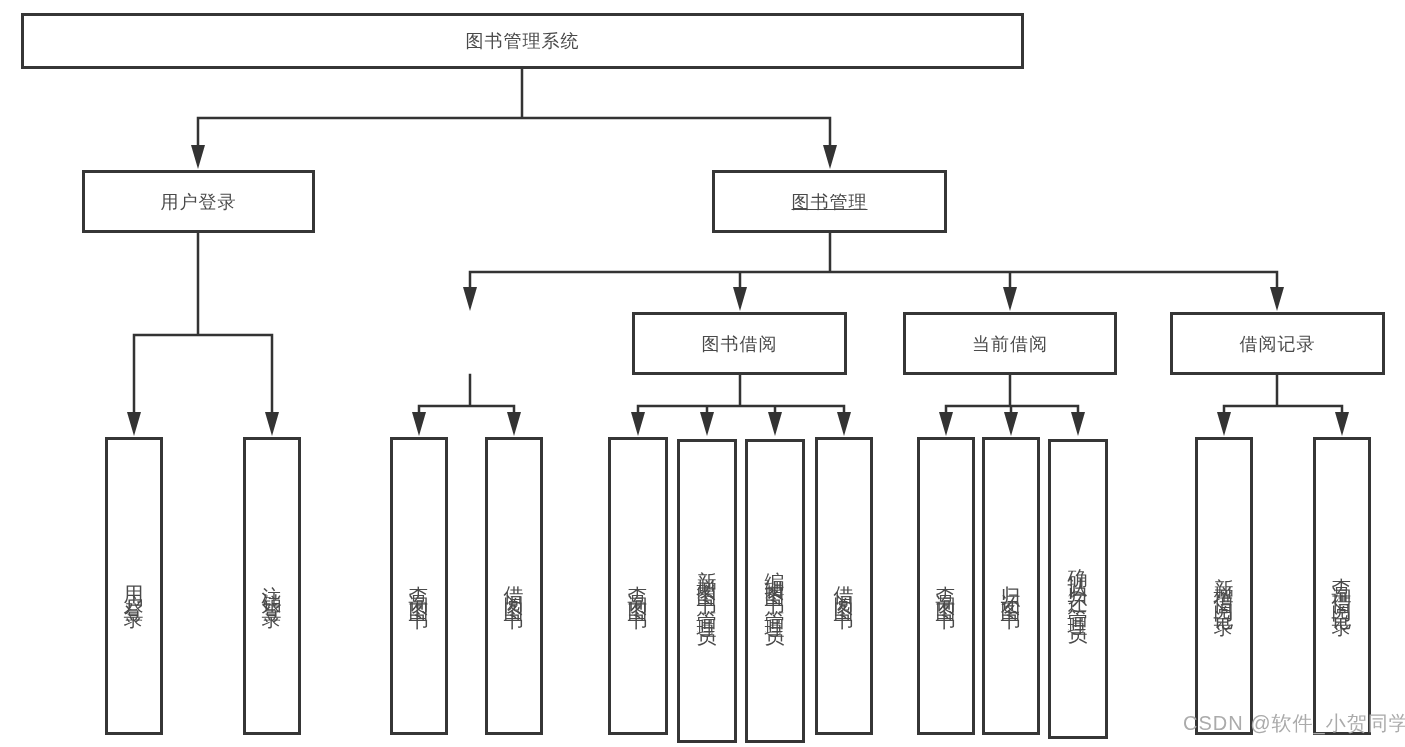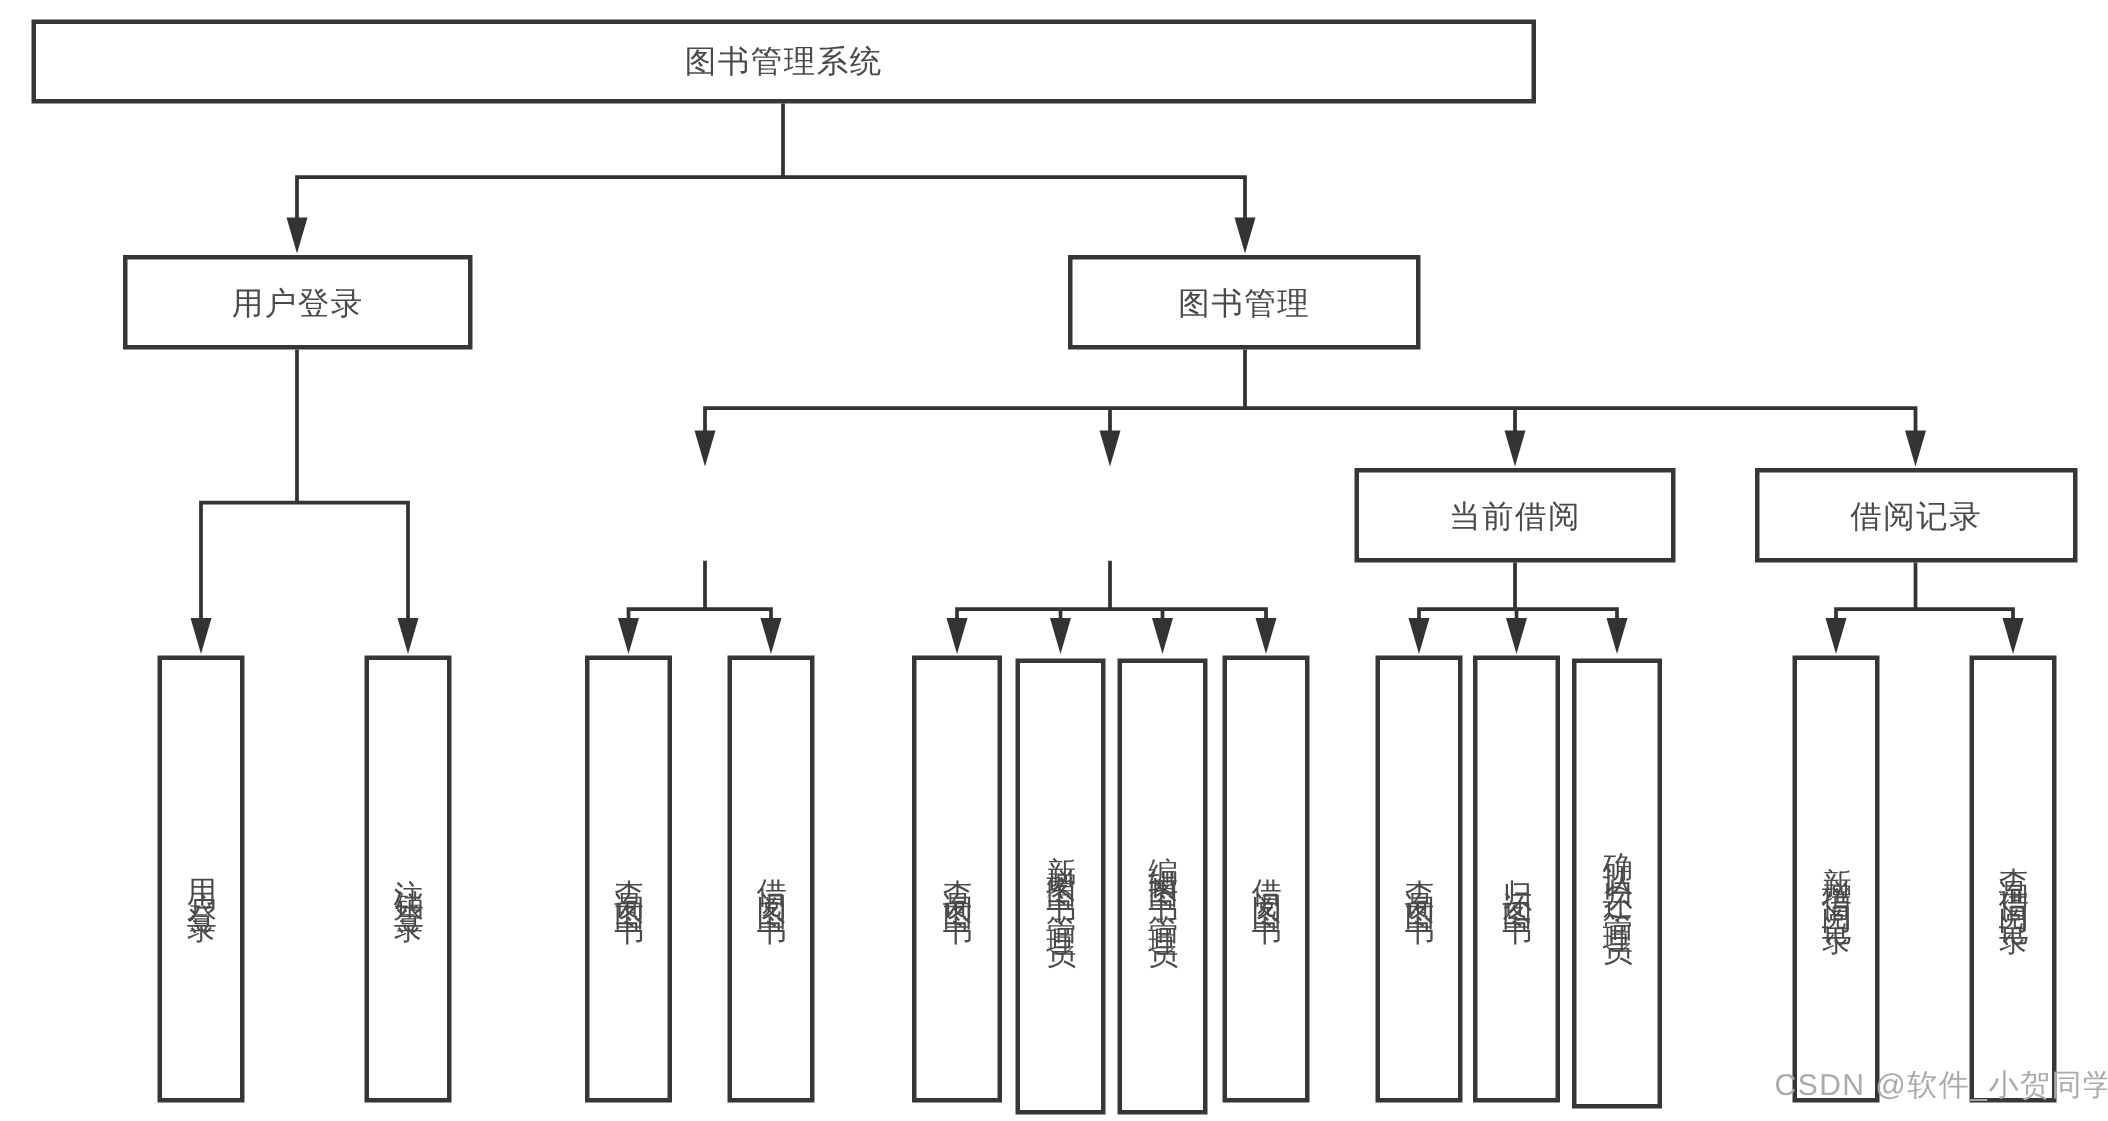--- a/index.html
+++ b/index.html
@@ -25,21 +25,21 @@
   .connector-layer polygon { fill: #333333; }
   .node {
     position: absolute;
     box-sizing: border-box;
     border: 3px solid #363636;
     background: #ffffff;
     display: flex;
     align-items: center;
     justify-content: center;
     color: #4a4a4a;
-    font-size: 21px;
+    font-size: 18px;
     letter-spacing: 1px;
     text-align: center;
   }
   .vnode {
     writing-mode: vertical-rl;
     text-orientation: mixed;
     font-size: 20px;
     letter-spacing: 8px;
     line-height: 1;
   }
@@ -98,22 +98,23 @@
     <g>
       <path d="M1277 375 V406 M1224 406 H1342 M1224 406 V414 M1342 406 V414"></path>
       <polygon points="1217,412 1231,412 1224,436"></polygon>
       <polygon points="1335,412 1349,412 1342,436"></polygon>
     </g>
   </svg>
 
   <div class="node" style="left:21px; top:13px; width:1003px; height:56px;">图书管理系统</div>
 
   <div class="node" style="left:82px; top:170px; width:233px; height:63px;">用户登录</div>
-  <div class="node" style="left:712px; top:170px; width:235px; height:63px;">图书管理</div>
+  <div class="node" style="left:712px; top:170px; width:235px; height:63px;text-decoration:underline;">图书管理</div>
 
+  <div class="node" style="left:632px; top:312px; width:215px; height:63px;">图书借阅</div>
   <div class="node" style="left:903px; top:312px; width:214px; height:63px;">当前借阅</div>
   <div class="node" style="left:1170px; top:312px; width:215px; height:63px;">借阅记录</div>
 
   <div class="node vnode" style="left:105px; top:437px; width:58px; height:298px;">用户登录</div>
   <div class="node vnode" style="left:243px; top:437px; width:58px; height:298px;">注销登录</div>
 
   <div class="node vnode" style="left:390px; top:437px; width:58px; height:298px;">查询图书</div>
   <div class="node vnode" style="left:485px; top:437px; width:58px; height:298px;">借阅图书</div>
 
   <div class="node vnode" style="left:608px; top:437px; width:60px; height:298px;">查询图书</div>

